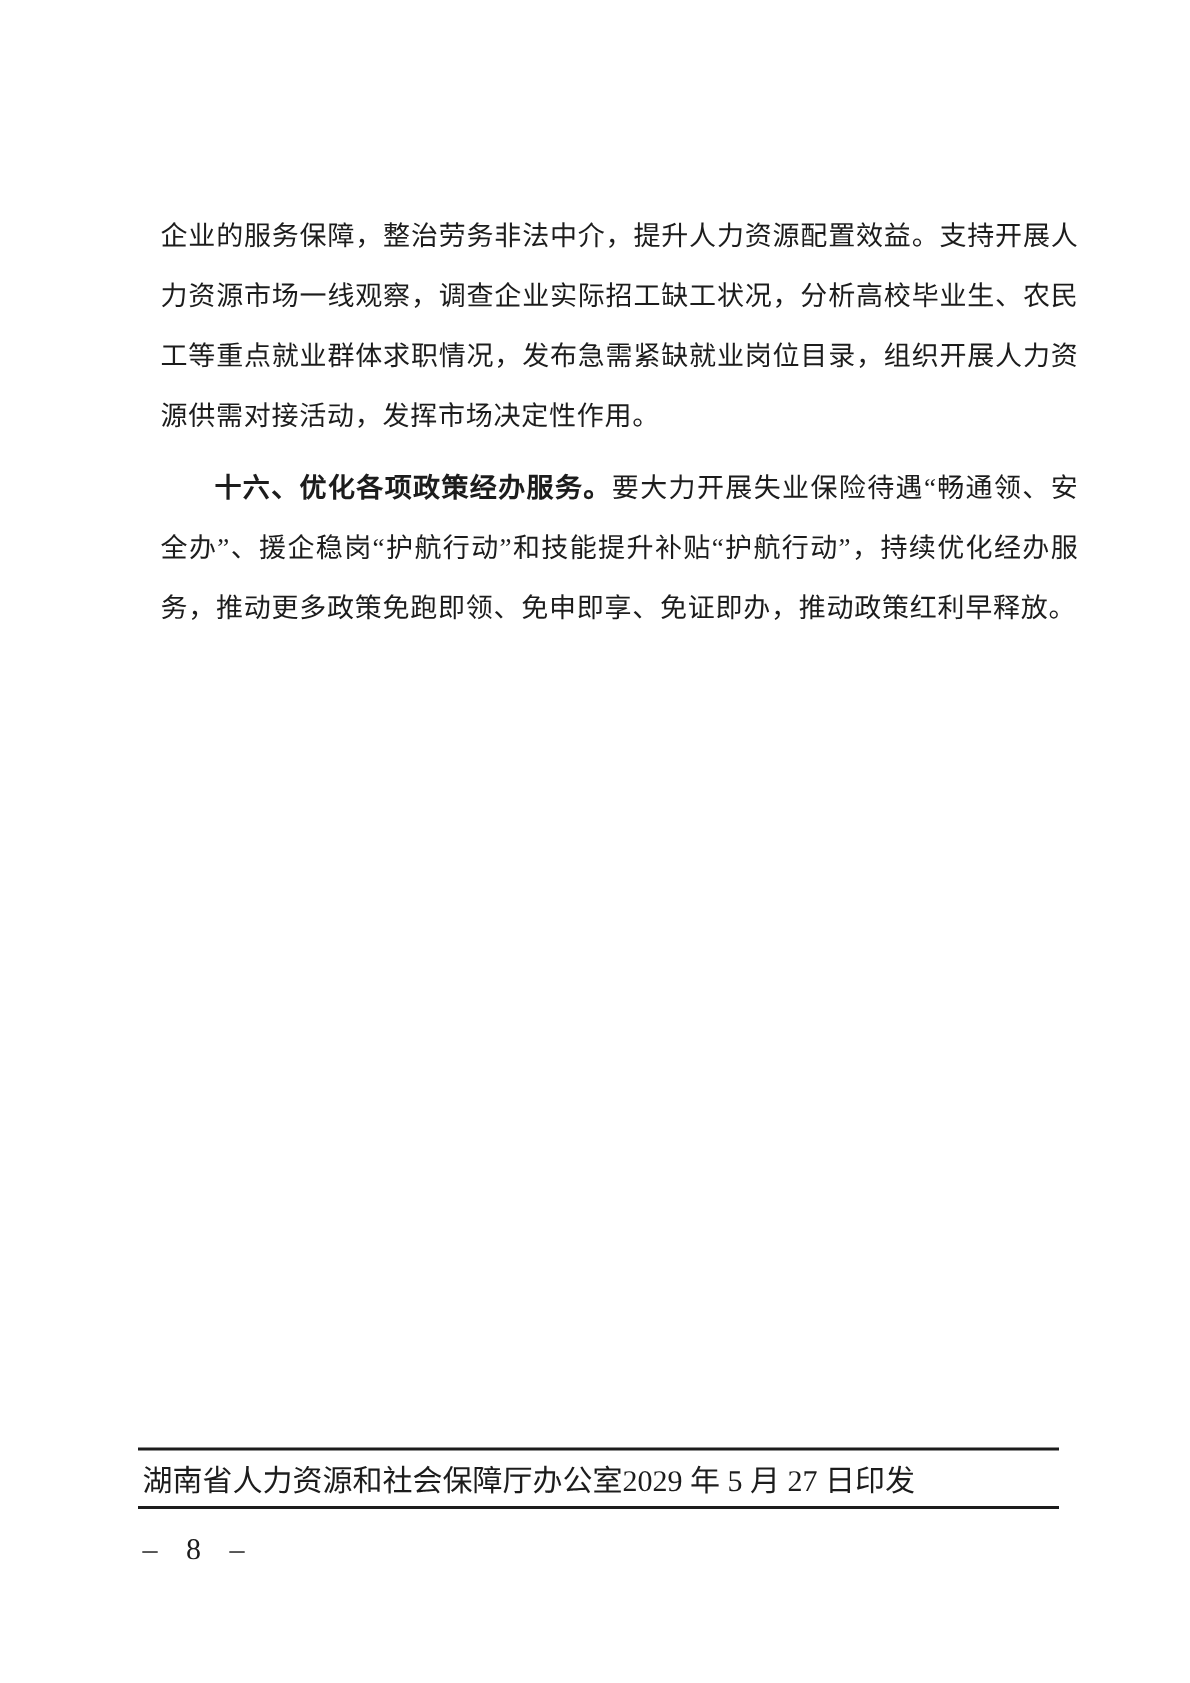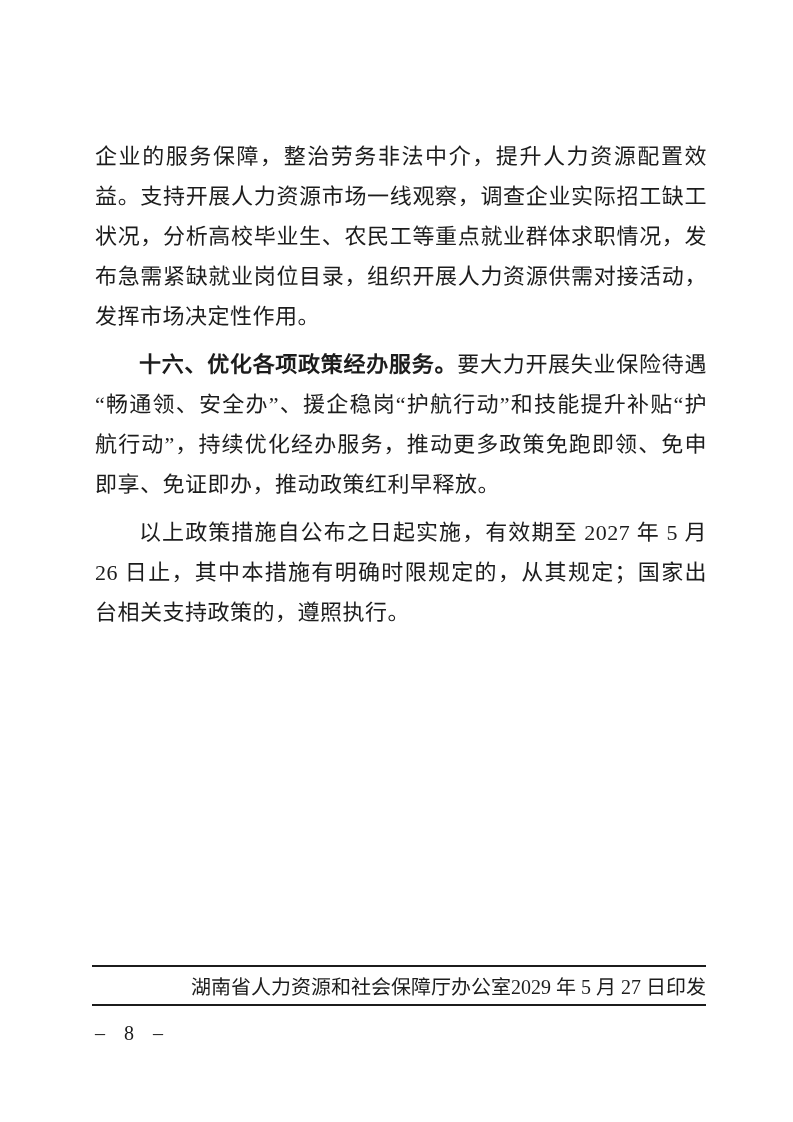--- a/index.html
+++ b/index.html
@@ -11,24 +11,24 @@
     position: relative;
     width: 793px;
     height: 1122px;
     background: #ffffff;
     color: #1c1c1c;
     font-family: "Liberation Serif", "DejaVu Serif", serif;
     overflow: hidden;
   }
   .content {
     position: absolute;
-    left: 95px;
+    left: 107px;
     top: 137px;
     width: 612px;
-    font-size: 22px;
+    font-size: 18px;
     line-height: 40px;
     text-align: justify;
     text-justify: inter-ideograph;
     letter-spacing: 0.5px;
   }
   .para {
     margin: 0 0 8px 0;
     text-indent: 2em;
   }
   .para.no-indent {
@@ -47,21 +47,21 @@
   }
   .footer-rule.top { top: 965px; }
   .footer-rule.bottom { top: 1004px; }
   .footer-row {
     position: absolute;
     left: 95px;
     width: 611px;
     top: 967px;
     height: 37px;
     display: flex;
-    justify-content: flex-end;
+    justify-content: flex-start;
     align-items: center;
     font-size: 20px;
     color: #1c1c1c;
   }
   .page-number {
     position: absolute;
     left: 95px;
     top: 1022px;
     font-size: 20px;
     letter-spacing: 7px;
@@ -73,21 +73,20 @@
 
 <div class="page">
 
   <main class="content">
 
     <p class="para no-indent"><span>企业的服务保障，整治劳务非法中介，提升人力资源配置效益。支持开展人力资源市场一线观察，调查企业实际招工缺工状况，分析高校毕业生、农民工等重点就业群体求职情况，发布急需紧缺就业岗位目录，组织开展人力资源供需对接活动，发挥市场决定性作用。</span></p>
 
     <p class="para"><span class="lead-bold">十六、优化各项政策经办服务。</span><span>要大力开展失业保险待遇“畅通领、安全办”、援企稳岗“护航行动”和技能提升补贴“护航行动”，持续优化经办服务，推动更多政策免跑即领、免申即享、免证即办，推动政策红利早释放。</span></p>
 
 
-    <p class="para"><span>以上政策措施自公布之日起实施，有效期至 2027 年 5 月 26 日止，其中本措施有明确时限规定的，从其规定；国家出台相关支持政策的，遵照执行。</span></p>
 
   </main>
 
   <footer>
     <div class="footer-rule top"></div>
     <div class="footer-row">
       <span>湖南省人力资源和社会保障厅办公室</span>
       <span>2029 年 5 月 27 日印发</span>
     </div>
     <div class="footer-rule bottom"></div>

